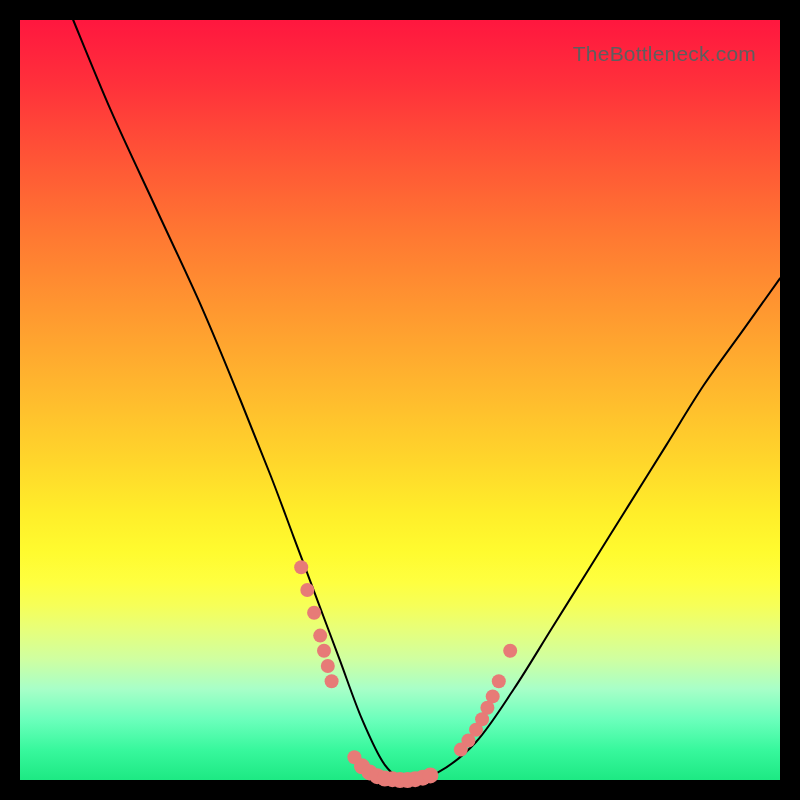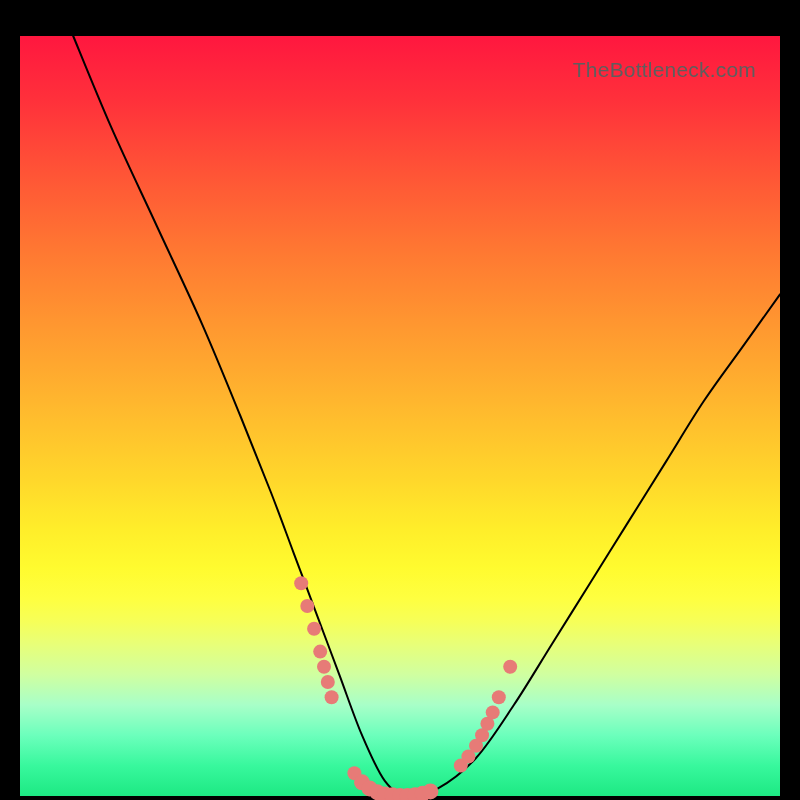--- a/index.html
+++ b/index.html
@@ -12,21 +12,21 @@
   }
   .frame {
     position: relative;
     width: 800px;
     height: 800px;
     background: #000;
   }
   .plot-area {
     position: absolute;
     left: 20px;
-    top: 36px;
+    top: 20px;
     width: 760px;
     height: 760px;
     background: linear-gradient(to bottom,
       #ff173f 0%,
       #ff2f3b 8%,
       #ff5436 18%,
       #ff7732 28%,
       #ff9730 38%,
       #ffb62e 48%,
       #ffd62b 58%,

